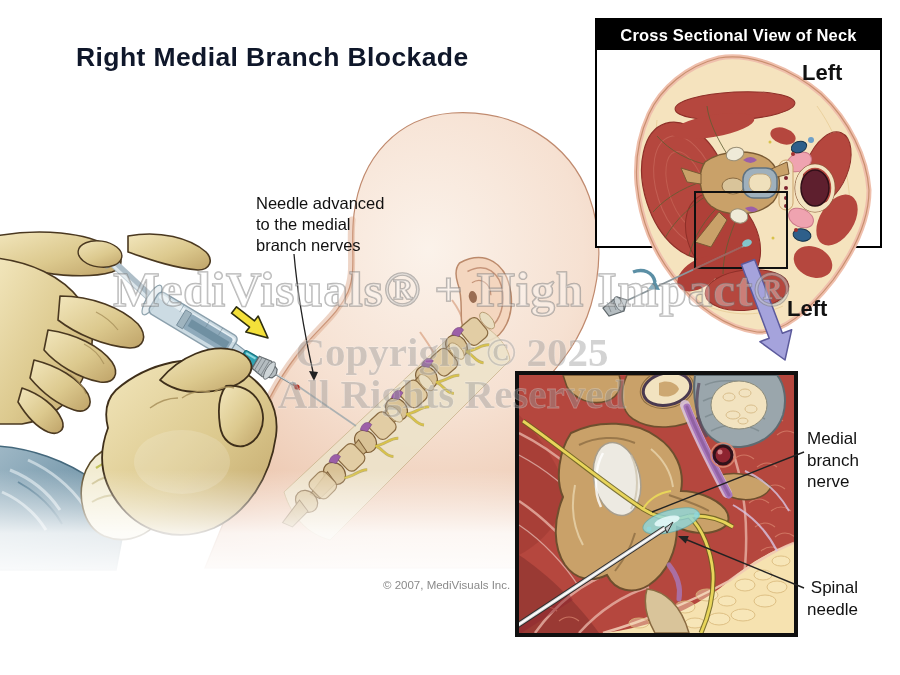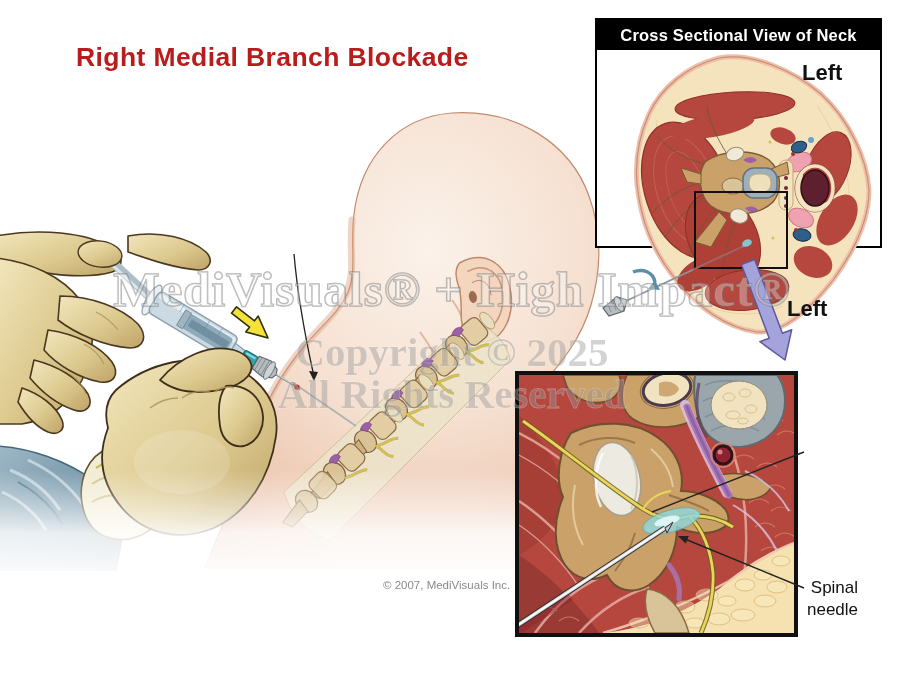--- a/index.html
+++ b/index.html
@@ -1,19 +1,19 @@
 <!DOCTYPE html>
 <html><head>
 <meta charset="utf-8">
 <style>
   html,body{margin:0;padding:0;background:#fff;}
   #canvas{position:relative;width:900px;height:675px;background:#ffffff;overflow:hidden;
           font-family:"Liberation Sans",sans-serif;}
   .abs{position:absolute;}
-  #page-title{left:76px;top:42px;font-size:26.5px;font-weight:bold;color:#b91c1c;letter-spacing:.4px;z-index:5;}
+  #page-title{left:76px;top:42px;font-size:26.5px;font-weight:bold;color:#0f172a;letter-spacing:.4px;z-index:5;}
   #needle-annotation{left:256px;top:193px;font-size:16.5px;line-height:1.27;color:#111;white-space:pre-line;z-index:6;}
   #credit-line{left:383px;top:579px;font-size:11.5px;color:#8a8a8a;z-index:6;}
   #main-art{left:0;top:0;z-index:1;}
   
   #inset-top{left:595px;top:18px;width:287px;height:230px;border:2px solid #000;background:#fff;
              box-sizing:border-box;z-index:10;}
   #inset-top-header{position:absolute;left:0;top:0;width:100%;height:30px;background:#000;color:#fff;
              font-weight:bold;font-size:16.5px;line-height:30px;text-align:center;letter-spacing:.2px;}
   #inset-top-svg{position:absolute;left:0;top:30px;}
   .orient-label{position:absolute;font-weight:bold;font-size:22px;color:#111;}
@@ -184,20 +184,23 @@
       <path d="M 150 408 C 158 402 168 398 178 398 M 182 398 C 190 392 200 390 210 392 M 214 392 C 220 388 228 386 234 388" fill="none" stroke="#A8905A" stroke-width="1.4" opacity="0.85"></path>
       <ellipse cx="182" cy="462" rx="48" ry="32" fill="#FFFFFF" opacity="0.16"></ellipse>
     </g>
 
     <polygon points="236.5,306.8 254.5,320.8 258.2,316.1 268,338 245.8,331.9 249.5,327.2 231.5,313.2" fill="#F4E13A" stroke="#2F2F10" stroke-width="1.6" stroke-linejoin="round"></polygon>
 
     <rect x="0" y="470" width="520" height="115" fill="url(#fadeG)"></rect>
   </svg>
 
   <div id="page-title" class="abs">Right Medial Branch Blockade</div>
+  <div id="needle-annotation" class="abs">Needle advanced
+to the medial
+branch nerves</div>
   <div id="credit-line" class="abs">© 2007, MediVisuals Inc.</div>
 
   <div id="inset-top" class="abs">
     <div id="inset-top-header">Cross Sectional View of Neck</div>
     <svg id="inset-top-svg" width="283" height="289" viewBox="0 0 283 289">
       <path d="M 122 8 C 90 16 64 38 52 64 C 42 86 38 110 40 134 C 44 172 56 200 76 226
                C 100 258 130 278 160 282 C 186 284 214 258 236 230 C 258 200 272 170 272 140
                C 270 108 252 70 224 44 C 196 20 154 2 122 8 Z" fill="#F5E3BE" stroke="#EFBFAC" stroke-width="5"></path>
       <path d="M 122 8 C 90 16 64 38 52 64 C 42 86 38 110 40 134 C 44 172 56 200 76 226
                C 100 258 130 278 160 282 C 186 284 214 258 236 230 C 258 200 272 170 272 140
@@ -400,20 +403,23 @@
 
   <svg id="overlay-svg" class="abs" width="900" height="675" viewBox="0 0 900 675">
     <path d="M 294 254 C 298 300 306 340 313 372" fill="none" stroke="#222" stroke-width="1.3"></path>
     <path d="M 314 381 L 309 371 L 318 372 Z" fill="#222"></path>
     <polygon points="741.4,264.5 769.2,338.2 759.9,341.7 785,360 791.7,329.7 782.4,333.2 754.6,259.5" fill="#A5A3DC" stroke="#5C5A9C" stroke-width="1.5" stroke-linejoin="round"></polygon>
     <line x1="804" y1="452" x2="652" y2="512" stroke="#222" stroke-width="1.4"></line>
     <line x1="804" y1="588" x2="680" y2="537" stroke="#222" stroke-width="1.4"></line>
     <path d="M 678 536 L 688.8 536.1 L 685.7 543.5 Z" fill="#222"></path>
   </svg>
 
+  <div id="label-medial" class="abs callout">Medial
+branch
+nerve</div>
   <div id="label-spinal" class="abs callout">Spinal
 needle</div>
 
   <svg id="watermark-svg" class="abs" width="900" height="675" viewBox="0 0 900 675">
     <text x="452" y="306" text-anchor="middle" font-family="Liberation Serif, serif" font-weight="bold" font-size="49" letter-spacing="1" fill="rgba(255,255,255,0.30)" stroke="rgba(120,120,120,0.55)" stroke-width="1.6" paint-order="stroke">MediVisuals® + High Impact®</text>
     <text x="452" y="366" text-anchor="middle" font-family="Liberation Serif, serif" font-weight="bold" font-size="41" fill="rgba(150,150,150,0.42)" stroke="rgba(255,255,255,0.30)" stroke-width="0.8" paint-order="stroke">Copyright © 2025</text>
     <text x="452" y="408" text-anchor="middle" font-family="Liberation Serif, serif" font-weight="bold" font-size="41" fill="rgba(150,150,150,0.42)" stroke="rgba(255,255,255,0.30)" stroke-width="0.8" paint-order="stroke">All Rights Reserved</text>
   </svg>
 
 </div>

